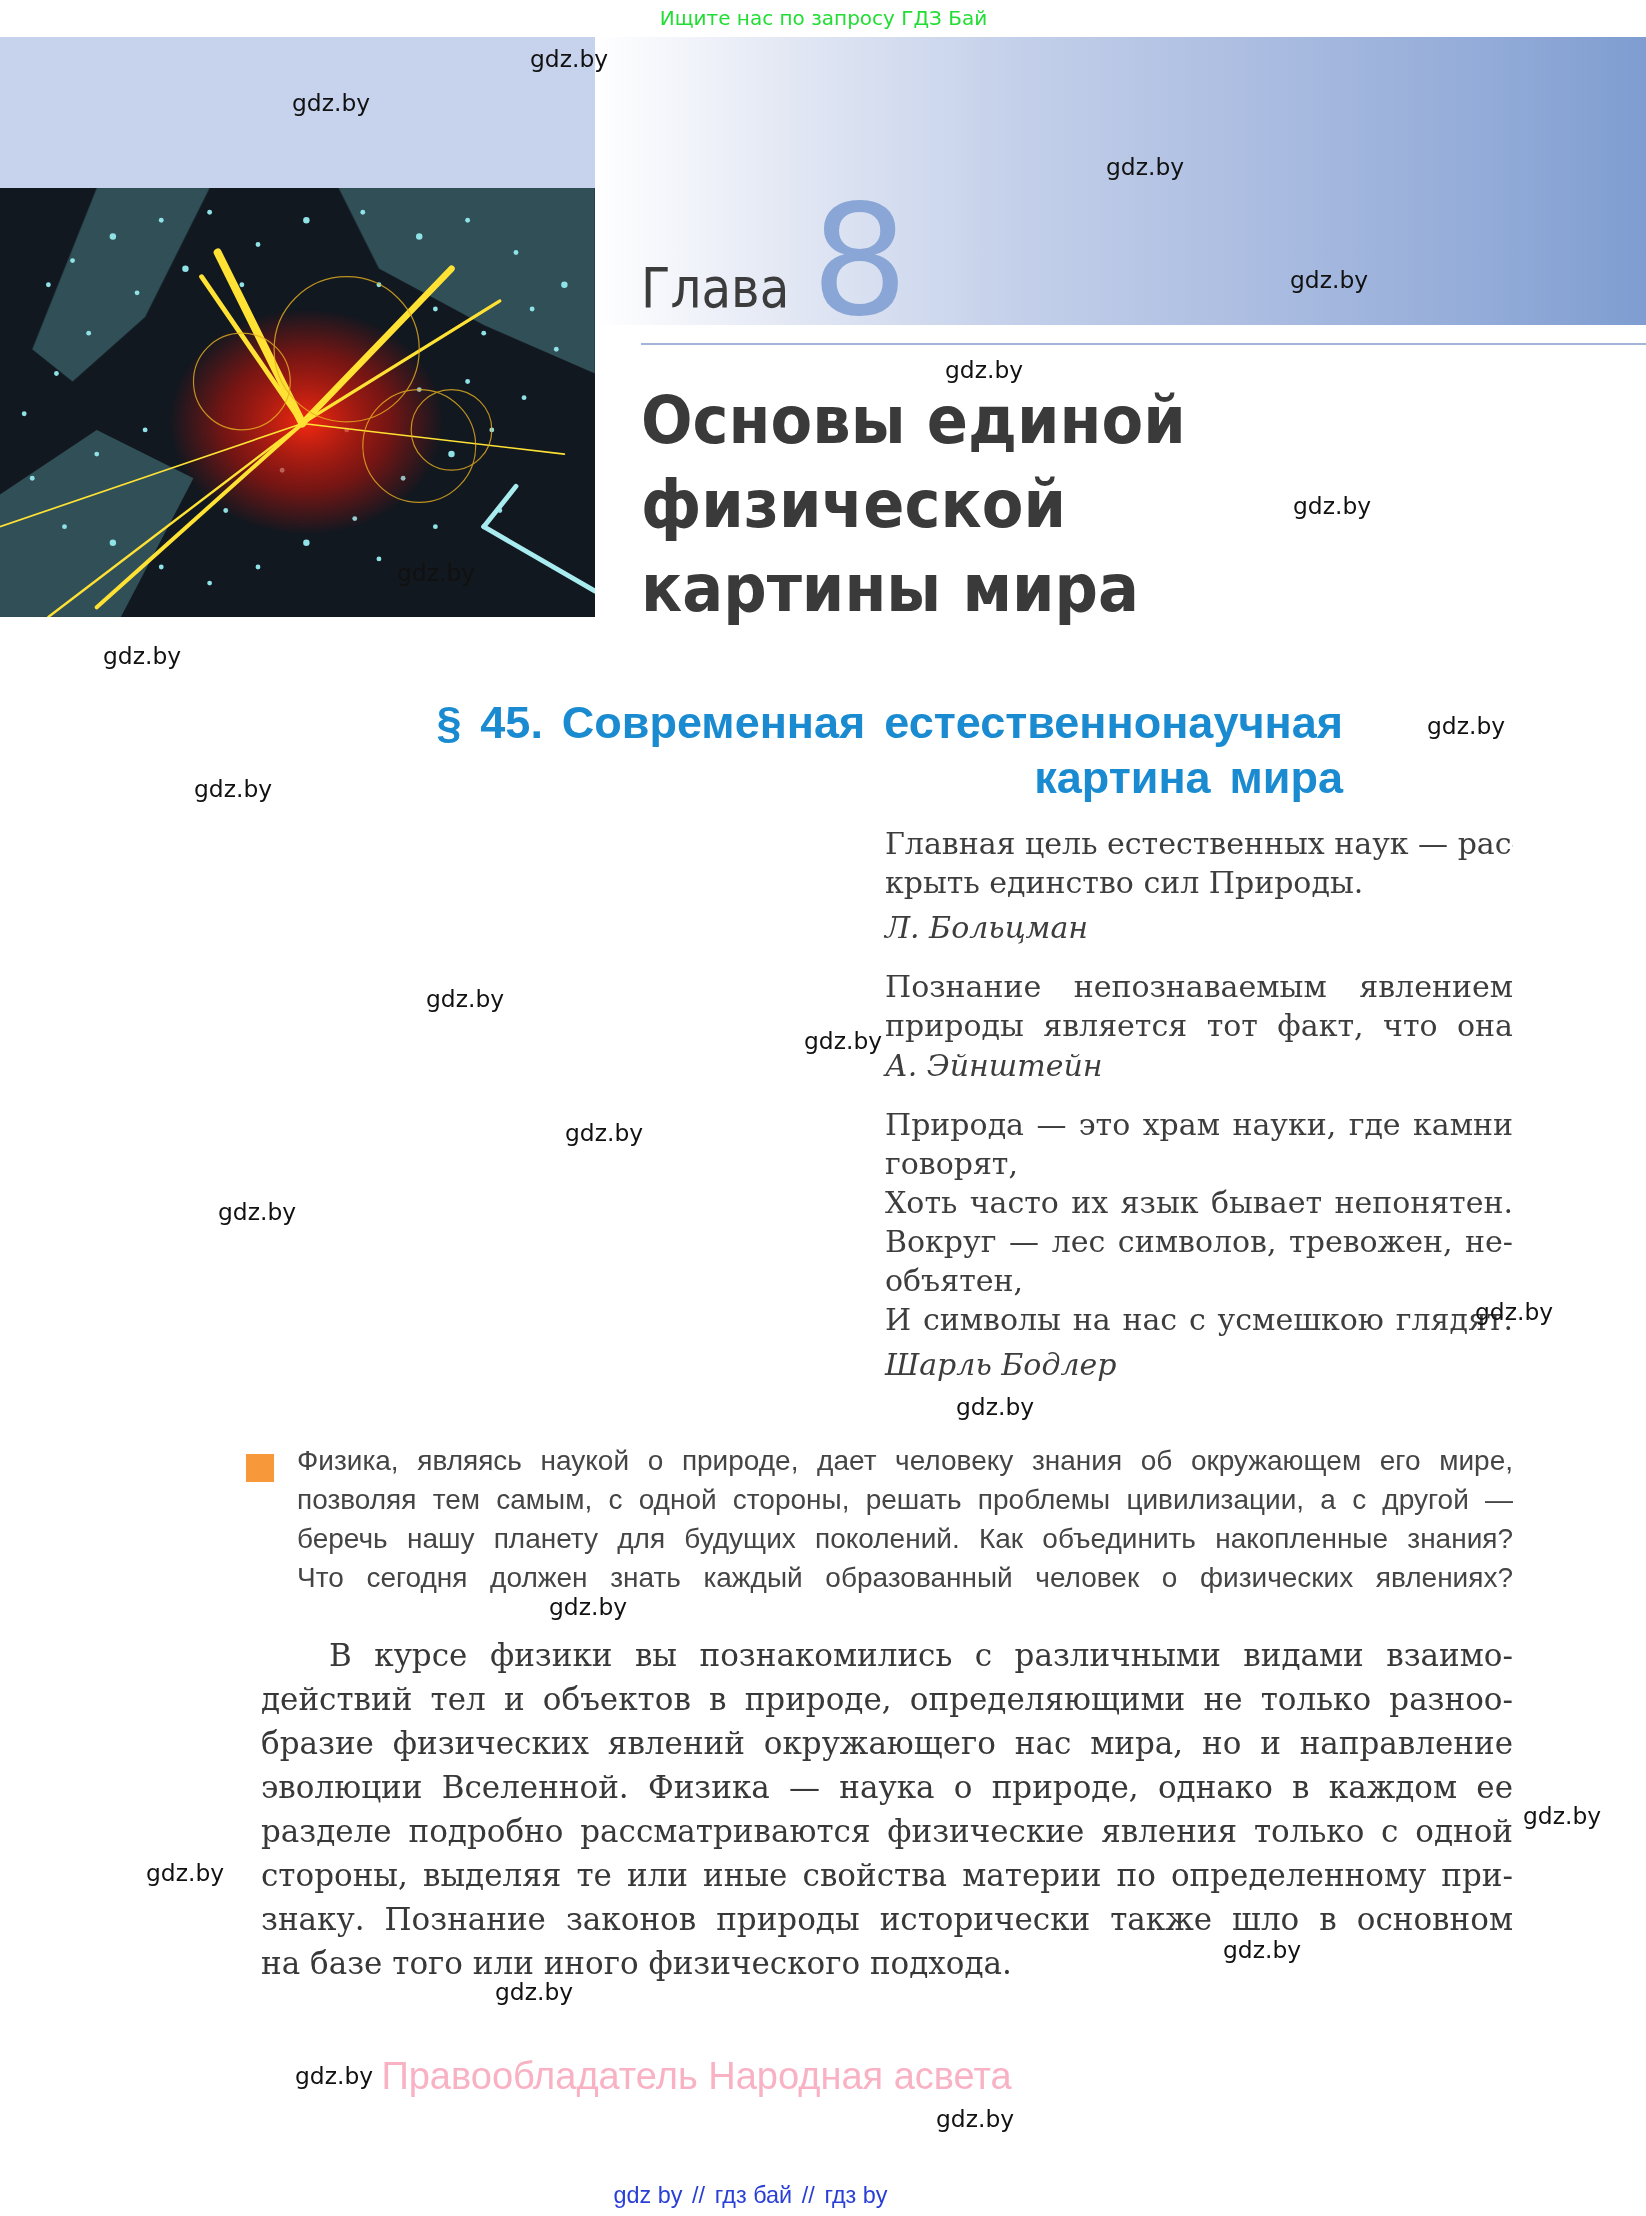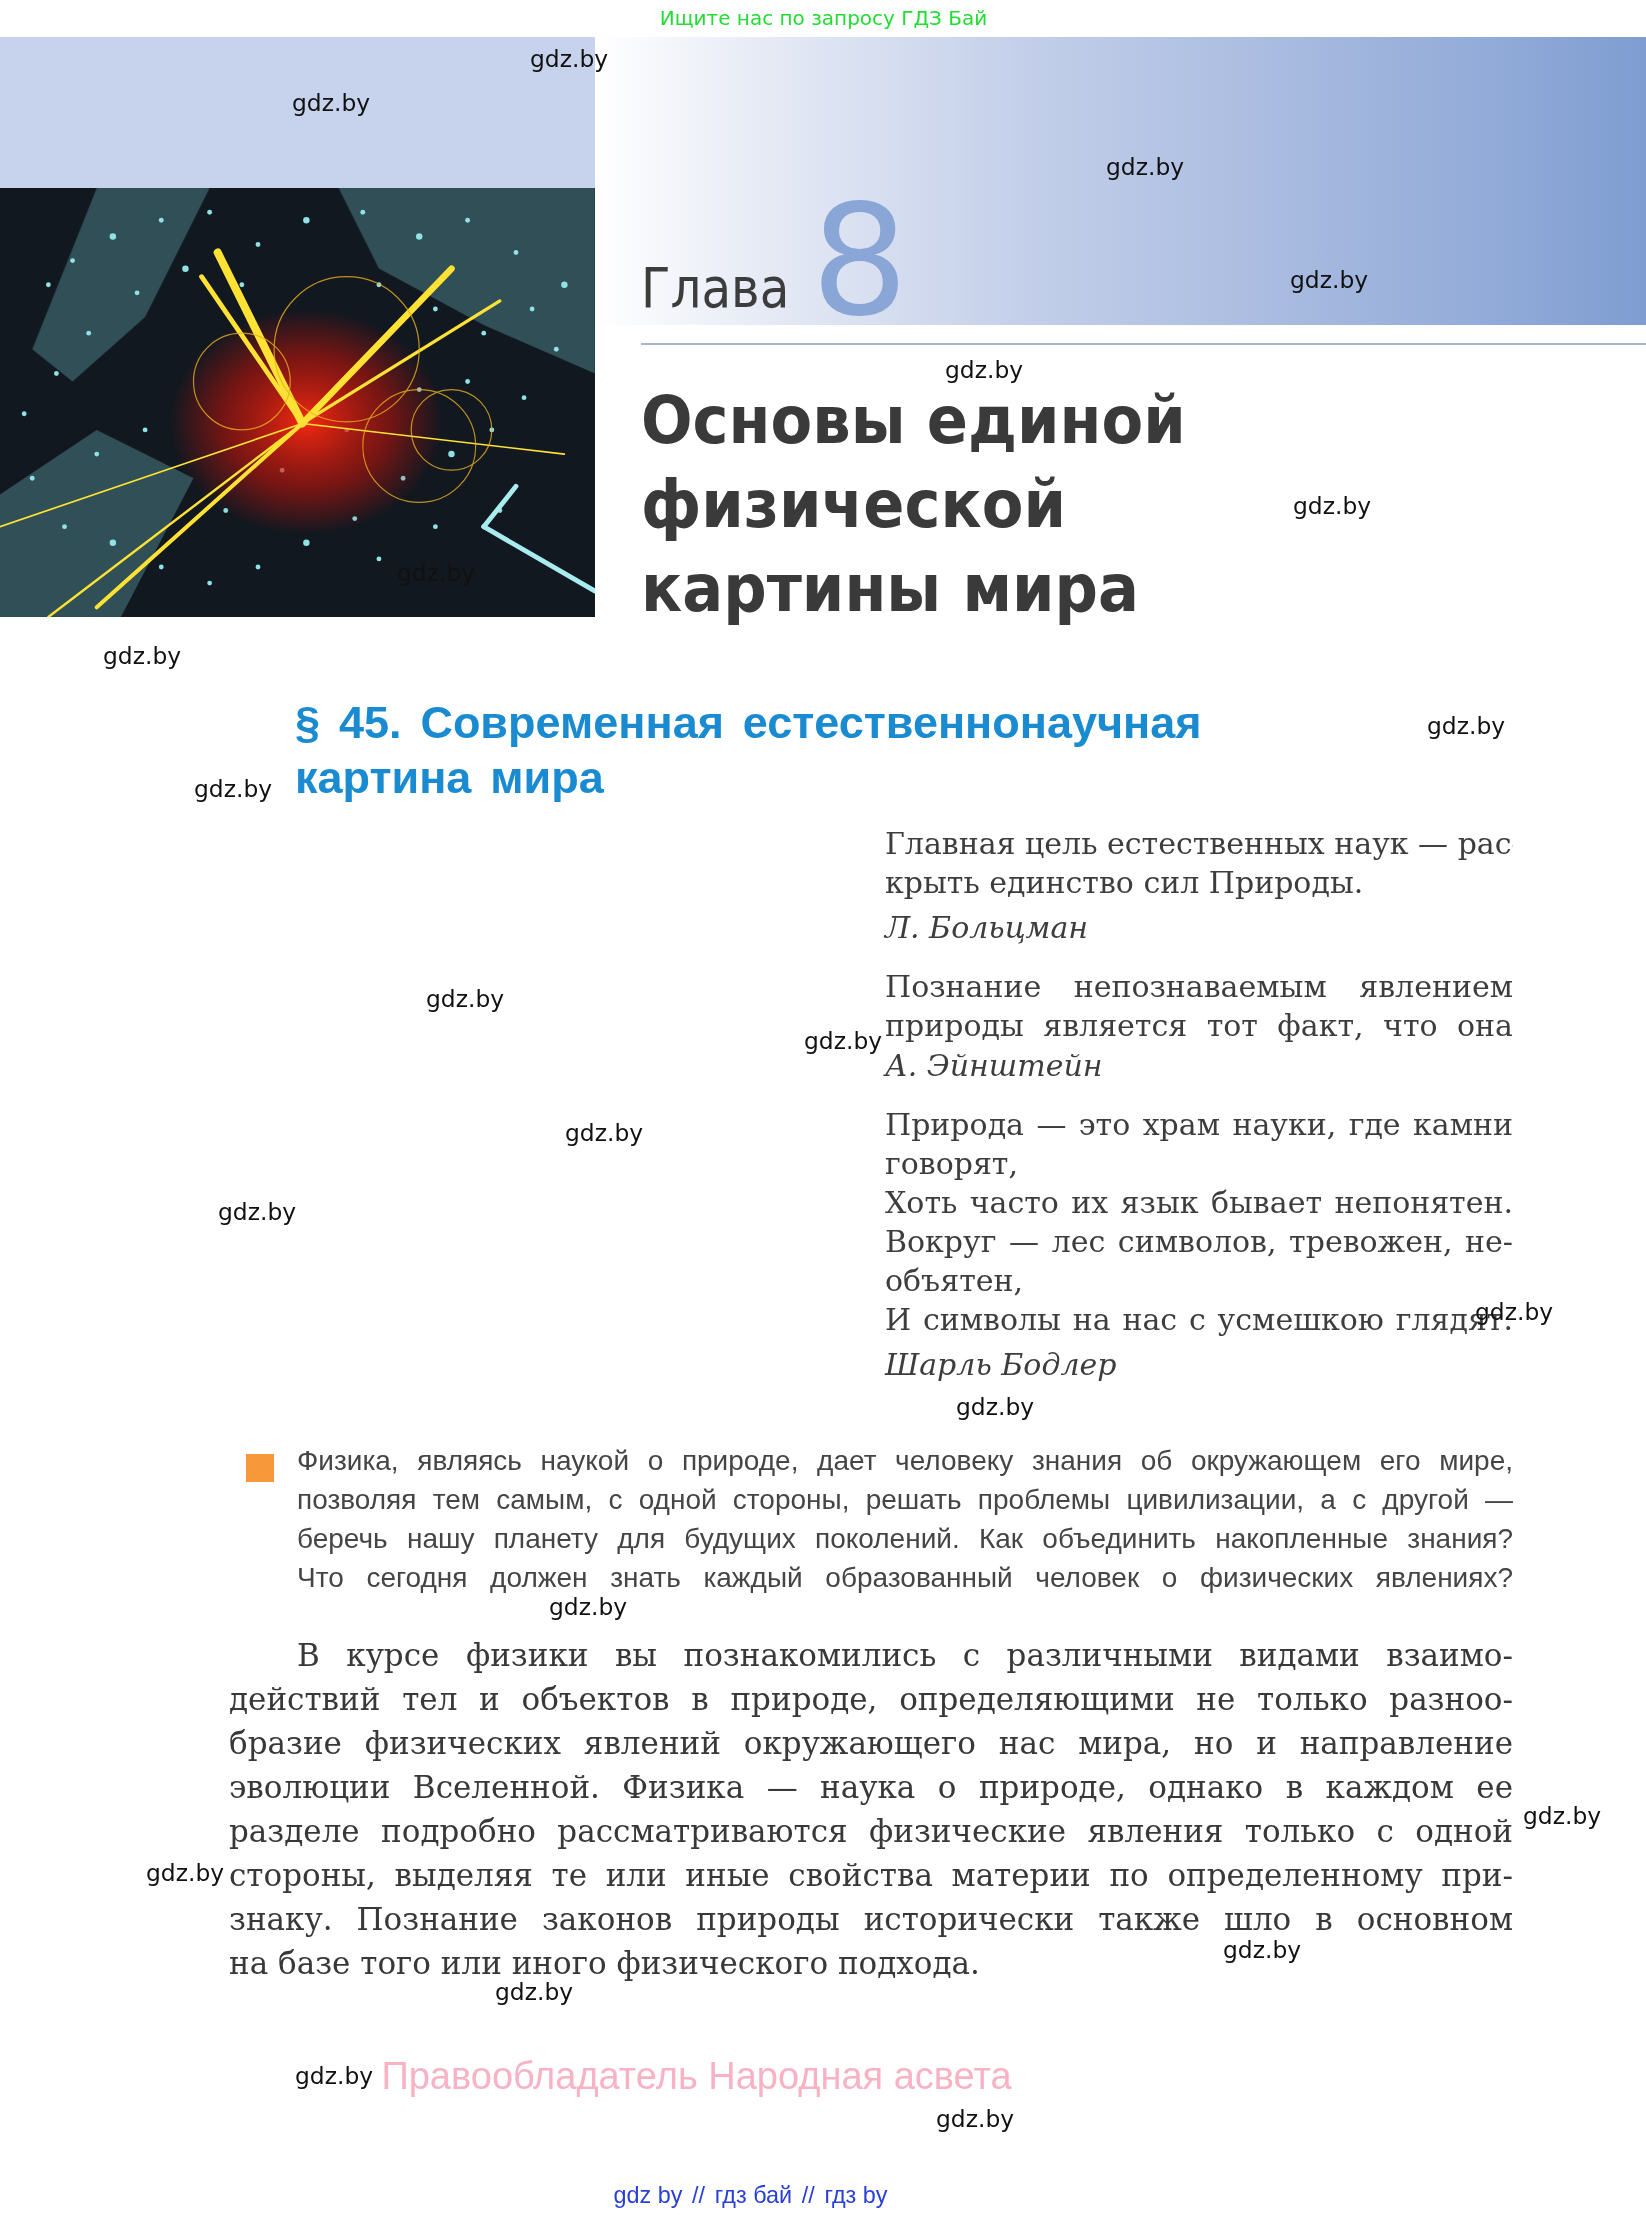--- a/index.html
+++ b/index.html
@@ -47,21 +47,21 @@
   }
   .chapter-title div { white-space: nowrap; }
 
   
   .section-heading {
     left: 295px; top: 695px; width: 1048px;
     font-family: "Liberation Sans", sans-serif; font-weight: bold;
     font-size: 45px; line-height: 55px; color: #1a8bd0;
     word-spacing: 6.4px;
   }
-  .section-heading div { white-space: nowrap; }
+  .section-heading div { white-space: nowrap; text-align: right; }
 
   
   .epigraphs {
     left: 885px; top: 824px; width: 628px;
     font-family: "DejaVu Serif", serif; font-size: 30px; line-height: 39px;
     color: #3d3d3d;
   }
   .epi-line { text-align: justify; text-align-last: justify; white-space: nowrap; overflow: hidden; }
   .epi-line.left { text-align-last: left; }
   .epi-author {
@@ -77,21 +77,21 @@
     color: #454545;
   }
   .intro-text div { text-align: justify; text-align-last: justify; white-space: nowrap; }
 
   
   .body-text {
     left: 229px; top: 1633px; width: 1284px;
     font-family: "DejaVu Serif", serif; font-size: 31px; line-height: 44px;
     color: #383838;
   }
-  .body-text div { text-align: justify; text-align-last: justify; white-space: nowrap; }
+  .body-text div { text-align: justify; text-align-last: justify; white-space: nowrap; margin-left: 32px; }
   .body-text div.last { text-align-last: left; }
   .body-text div.indent { padding-left: 68px; }
 
   
   .copyright {
     left: 0; top: 2055px; width: 1393px; text-align: center;
     color: #f8b2c4; font-size: 38px; font-family: "Liberation Sans", sans-serif;
   }
   .bottom-links {
     left: 0; top: 2182px; width: 1501px; text-align: center;

